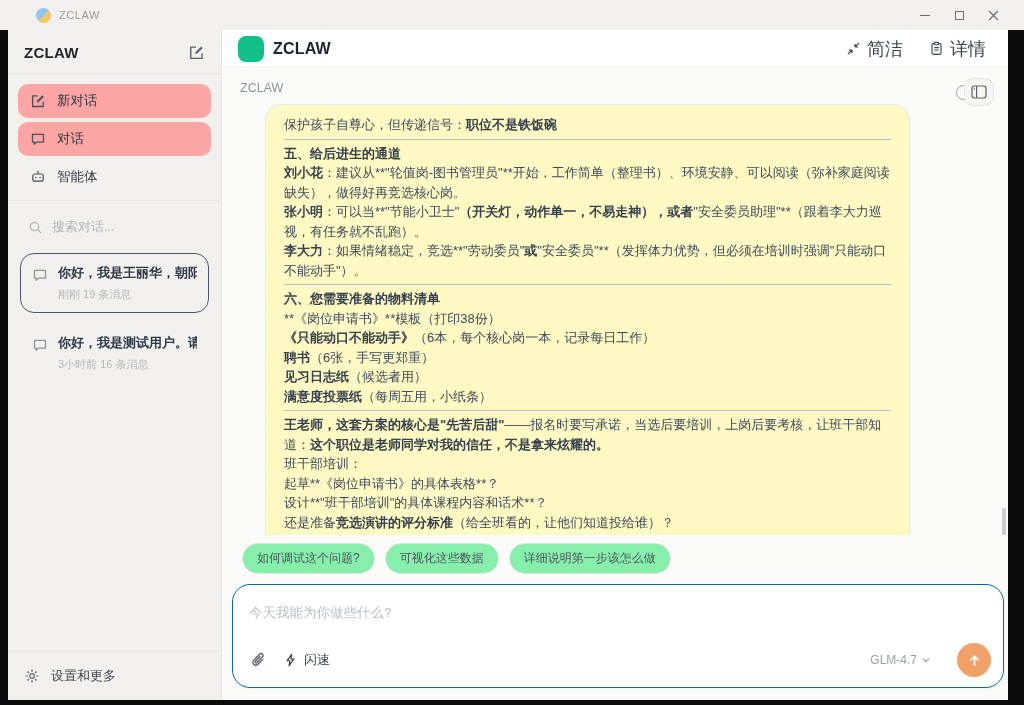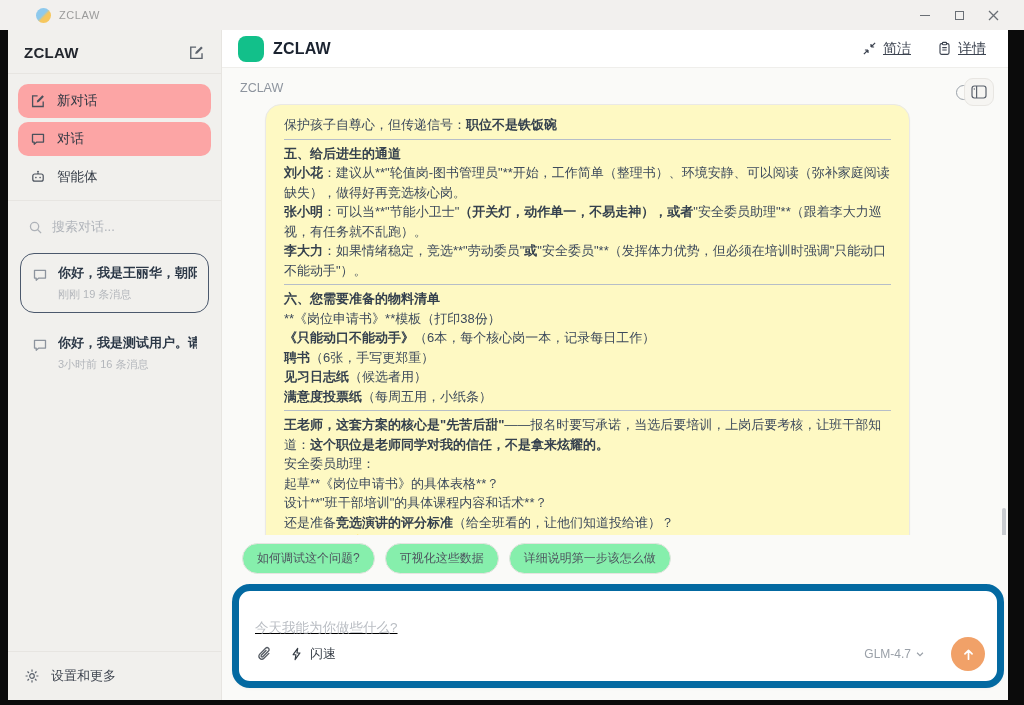--- a/index.html
+++ b/index.html
@@ -49,21 +49,21 @@
   .sb-footer{ margin-top:auto; border-top:1px solid #e7e5e1; padding:15px 16px;
     display:flex; gap:11px; align-items:center; font-size:13px; color:#3f4550; }
 
   
   .main{ flex:1; min-width:0; display:flex; flex-direction:column; background:#fafaf8; }
   .main-header{ height:38px; background:#fff; border-bottom:1px solid #efeeeb;
     display:flex; align-items:center; padding:0 22px 0 16px; flex:none; }
   .logo{ width:26px; height:26px; border-radius:8px; background:#12c08a; flex:none; }
   .brand{ font-weight:800; font-size:16px; color:#1b2330; margin-left:9px; letter-spacing:.2px; }
   .header-actions{ margin-left:auto; display:flex; gap:26px; }
-  .h-action{ display:flex; align-items:center; gap:6px; font-size:14px; color:#3c4350; cursor:default;text-decoration:underline; }
+  .h-action{ display:flex; align-items:center; gap:6px; font-size:18px; color:#3c4350; cursor:default; }
 
   
   .content{ flex:1; position:relative; padding:13px 0 0 18px; overflow:hidden; }
   .sender{ font-size:12.5px; color:#8d949e; margin-bottom:9px; }
   .float-controls{ position:absolute; top:10px; right:14px; display:flex; align-items:center; }
   .c-ring{ width:15px; height:15px; border:1.6px solid #9aa1a9; border-radius:50%; margin-right:-7px; }
   .panel-btn{ width:30px; height:28px; background:#f6f5f2; border:1px solid #e8e6e2;
     border-radius:9px; display:flex; align-items:center; justify-content:center; position:relative; }
   .msg-card{ margin-left:25px; width:645px; background:#fef9c3; border:1px solid #eae9e6;
     border-radius:16px; padding:10px 18px 12px; font-size:13px; line-height:19.5px;
@@ -74,22 +74,22 @@
   .scroll-thumb{ position:absolute; right:2px; top:440px; width:4px; height:34px;
     background:#c9ccd0; border-radius:2px; }
 
   
   .chips{ display:flex; gap:10px; margin:8px 0 10px 20px; flex:none; }
   .chip{ background:#86efac; border:1px solid #e5e4e0; border-radius:16px;
     padding:6px 14px; font-size:12px; color:#4d545e; cursor:default; }
 
   
   .composer{ position:relative; flex:none; height:104px; margin:0 4px 12px 10px;
-    background:#fff; border:7px solid #0369a1; border-radius:18px;
-    box-shadow:0 1px 3px rgba(0,0,0,.04); padding:28px 16px;text-decoration:underline; }
+    background:#fff; border:1px solid #0369a1; border-radius:18px;
+    box-shadow:0 1px 3px rgba(0,0,0,.04); padding:19px 16px; }
   .ph{ font-size:13.5px; color:#b9bdc3; }
   .comp-row{ position:absolute; left:16px; right:12px; bottom:10px;
     display:flex; align-items:center; gap:16px; }
   .quick{ display:flex; align-items:center; gap:6px; font-size:13px; color:#333a43; }
   .model{ margin-left:auto; display:flex; align-items:center; gap:4px; font-size:12px; color:#9aa0a8; }
   .send-btn{ width:34px; height:34px; border-radius:50%; background:#f1a168; border:none;
     display:flex; align-items:center; justify-content:center; margin-left:10px; }
 
   svg{ display:block; }
 </style>
@@ -243,21 +243,21 @@
           <p><b>李大力</b><span>：如果情绪稳定，竞选**"劳动委员"</span><b>或</b><span>"安全委员"**（发挥体力优势，但必须在培训时强调"只能动口不能动手"）。</span></p>
           <hr class="msg-hr">
           <p><b>六、您需要准备的物料清单</b></p>
           <p><span>**《岗位申请书》**模板（打印38份）</span></p>
           <p><b>《只能动口不能动手》</b><span>（6本，每个核心岗一本，记录每日工作）</span></p>
           <p><b>聘书</b><span>（6张，手写更郑重）</span></p>
           <p><b>见习日志纸</b><span>（候选者用）</span></p>
           <p><b>满意度投票纸</b><span>（每周五用，小纸条）</span></p>
           <hr class="msg-hr">
           <p><b>王老师，这套方案的核心是"先苦后甜"</b><span>——报名时要写承诺，当选后要培训，上岗后要考核，让班干部知道：</span><b>这个职位是老师同学对我的信任，不是拿来炫耀的。</b></p>
-          <p><span>安全委员助理：</span></p>
+          <p><span>班干部培训：</span></p>
           <p><span>起草**《岗位申请书》的具体表格**？</span></p>
           <p><span>设计**"班干部培训"的具体课程内容和话术**？</span></p>
           <p><span>还是准备</span><b>竞选演讲的评分标准</b><span>（给全班看的，让他们知道投给谁）？</span></p>
           <p><span>您随时说！💪</span></p>
         </div>
       <div class="scroll-thumb"></div>
     </div>
 
     <div class="chips" id="chips">
         <span class="chip">如何调试这个问题?</span>

